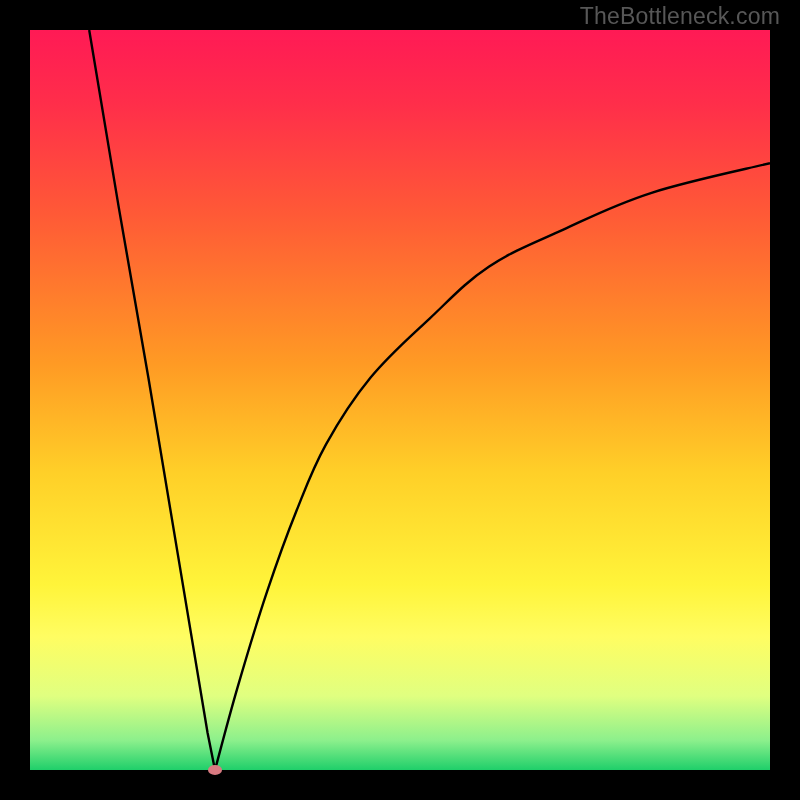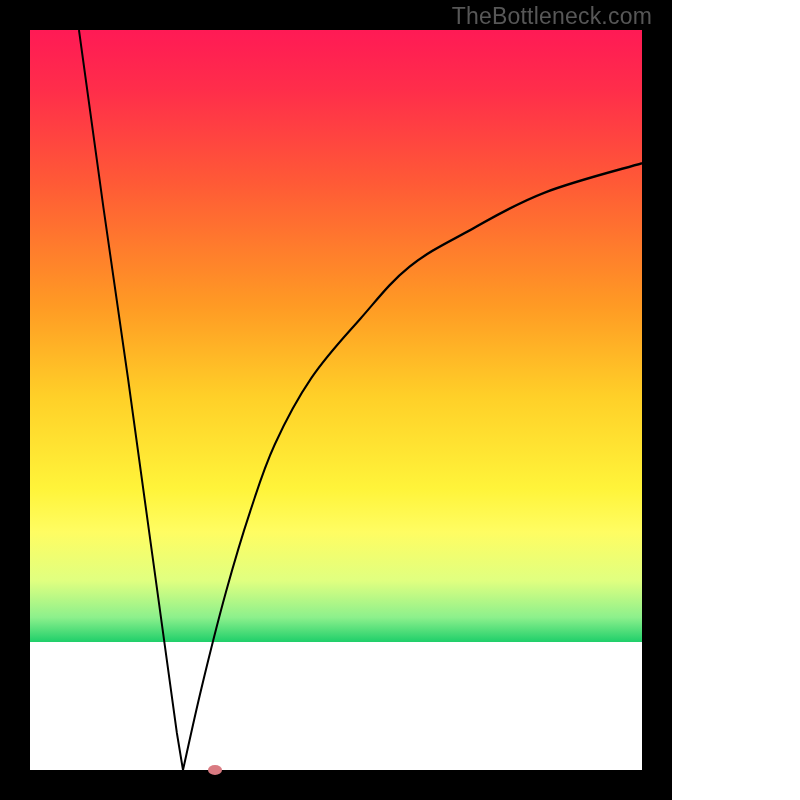--- a/index.html
+++ b/index.html
@@ -6,21 +6,21 @@
     margin: 0;
     padding: 0;
     width: 800px;
     height: 800px;
     overflow: hidden;
     background: #ffffff;
     font-family: Arial, Helvetica, sans-serif;
   }
   .frame {
     position: relative;
-    width: 672px;
+    width: 800px;
     height: 800px;
     box-sizing: border-box;
     border: 30px solid #000000;
   }
   .plot-area {
     position: absolute;
     inset: 0;
   }
   .gradient-bg {
     position: absolute;

